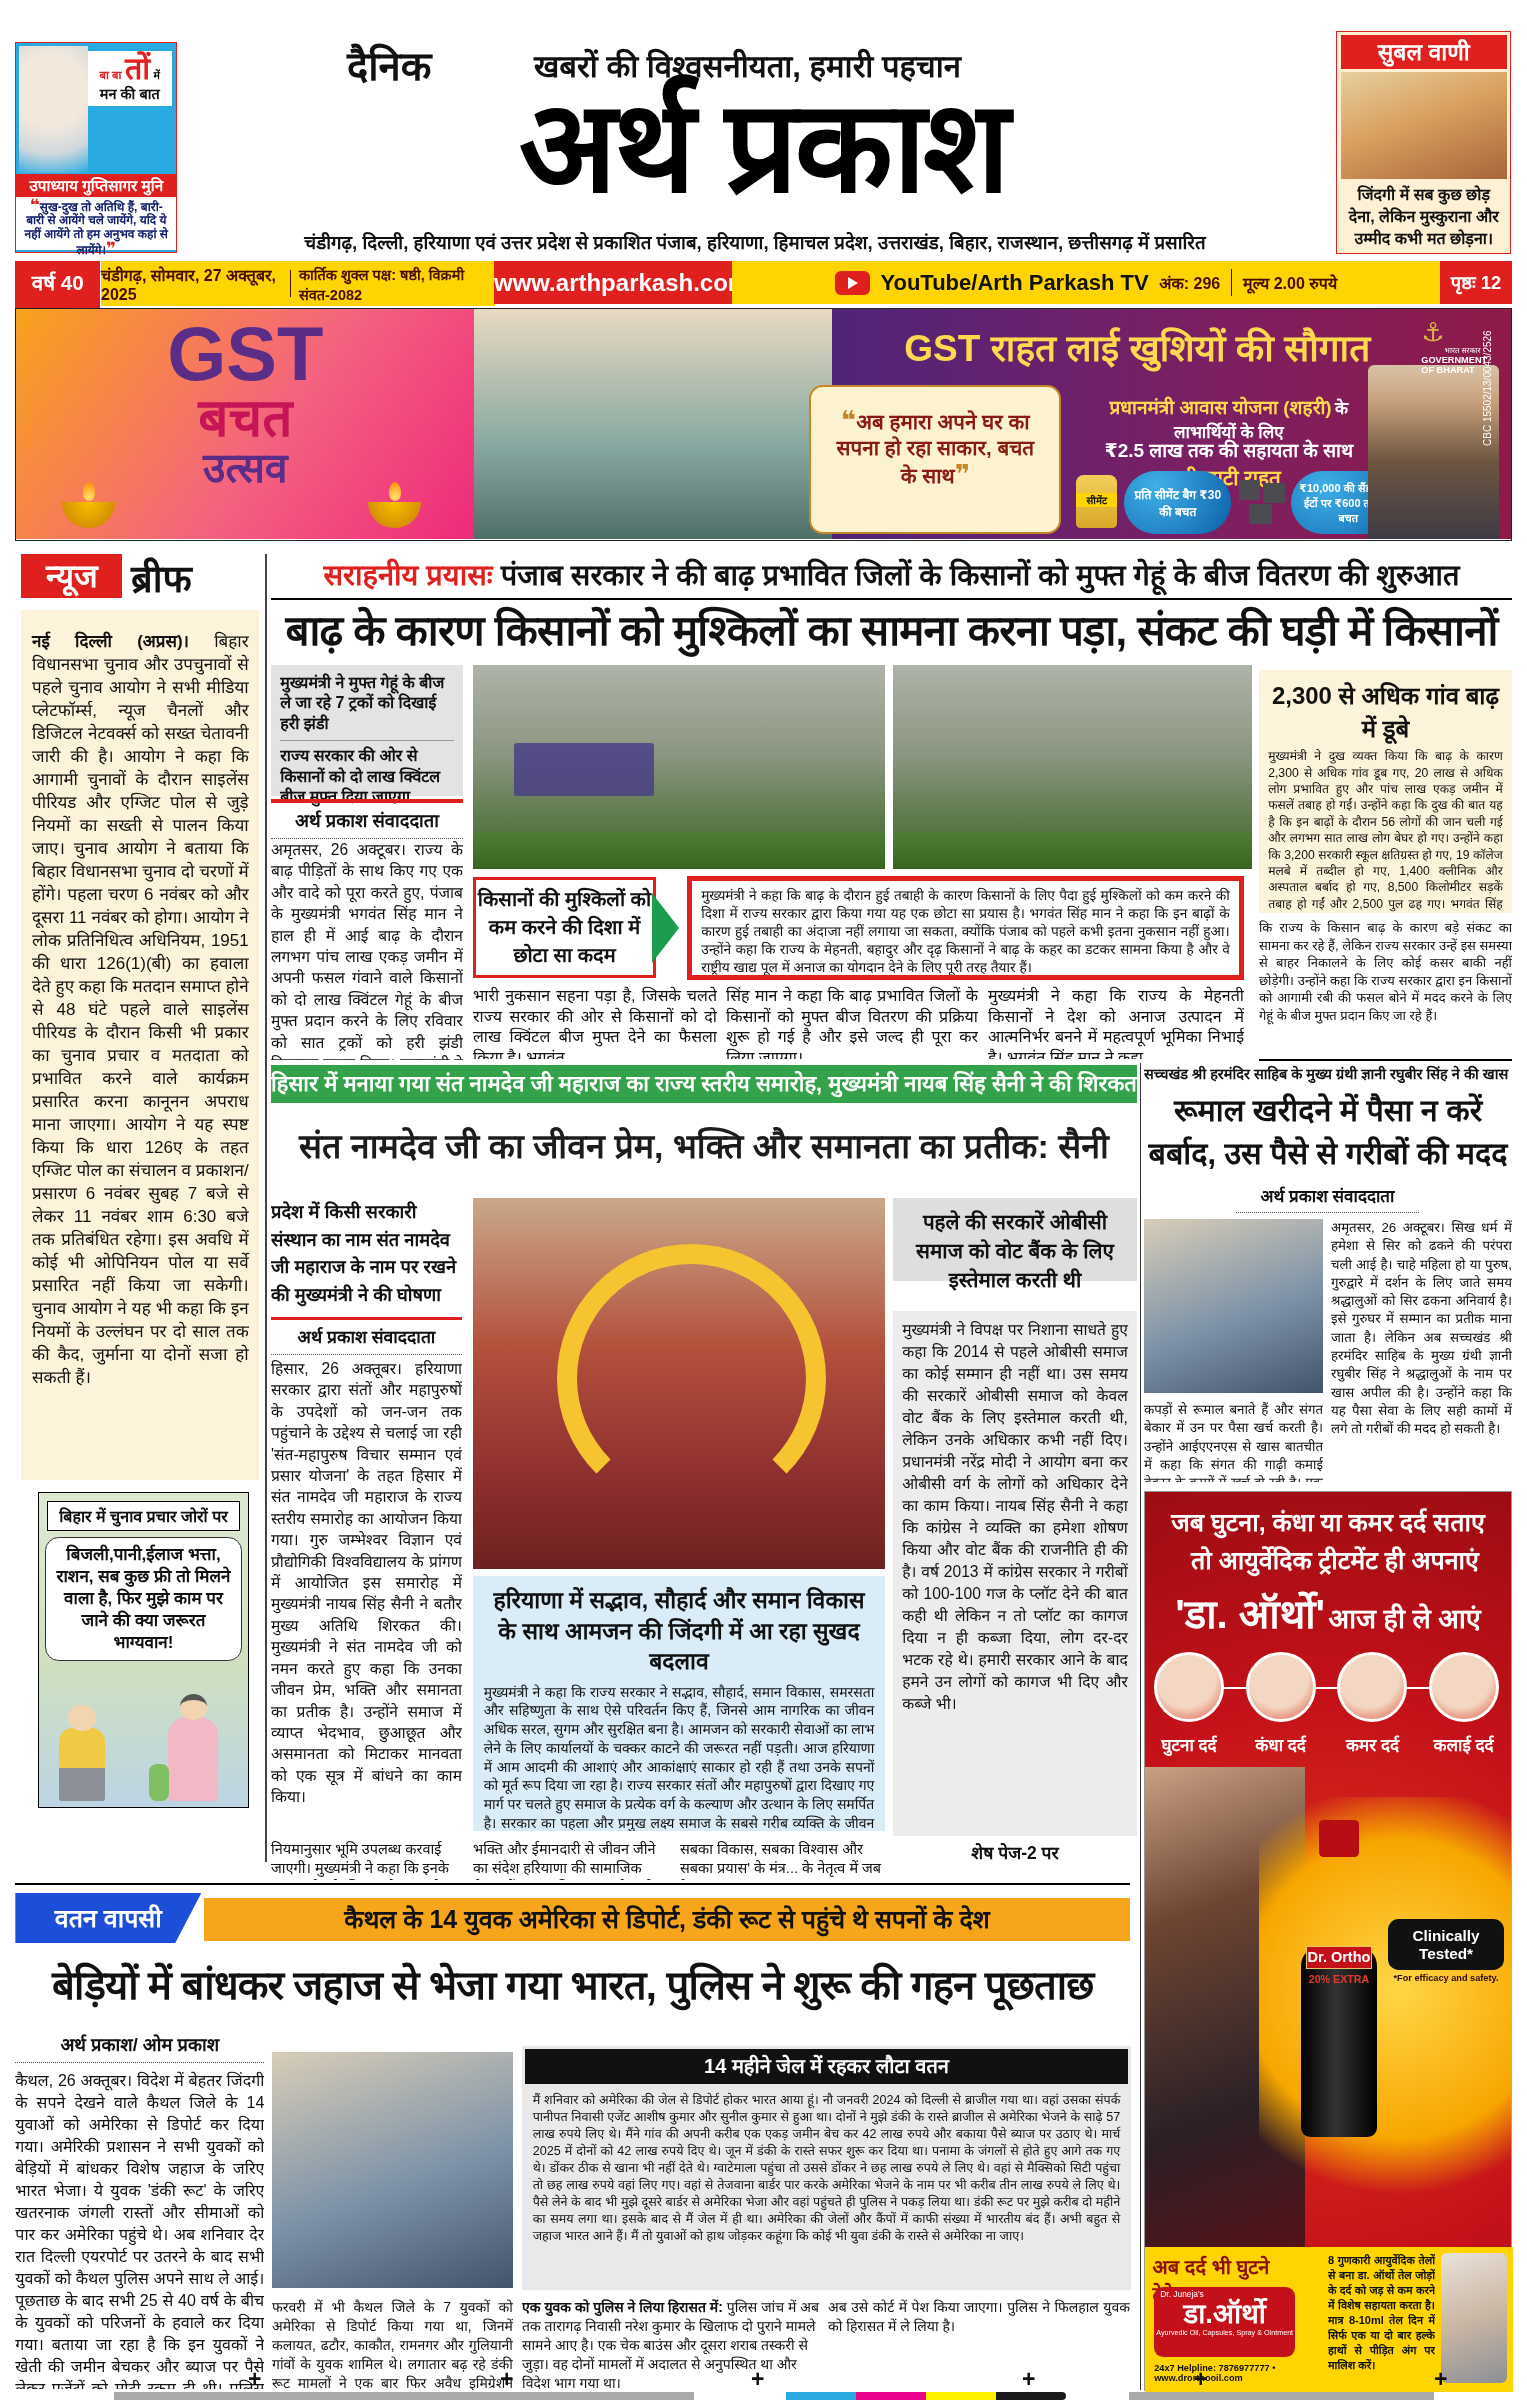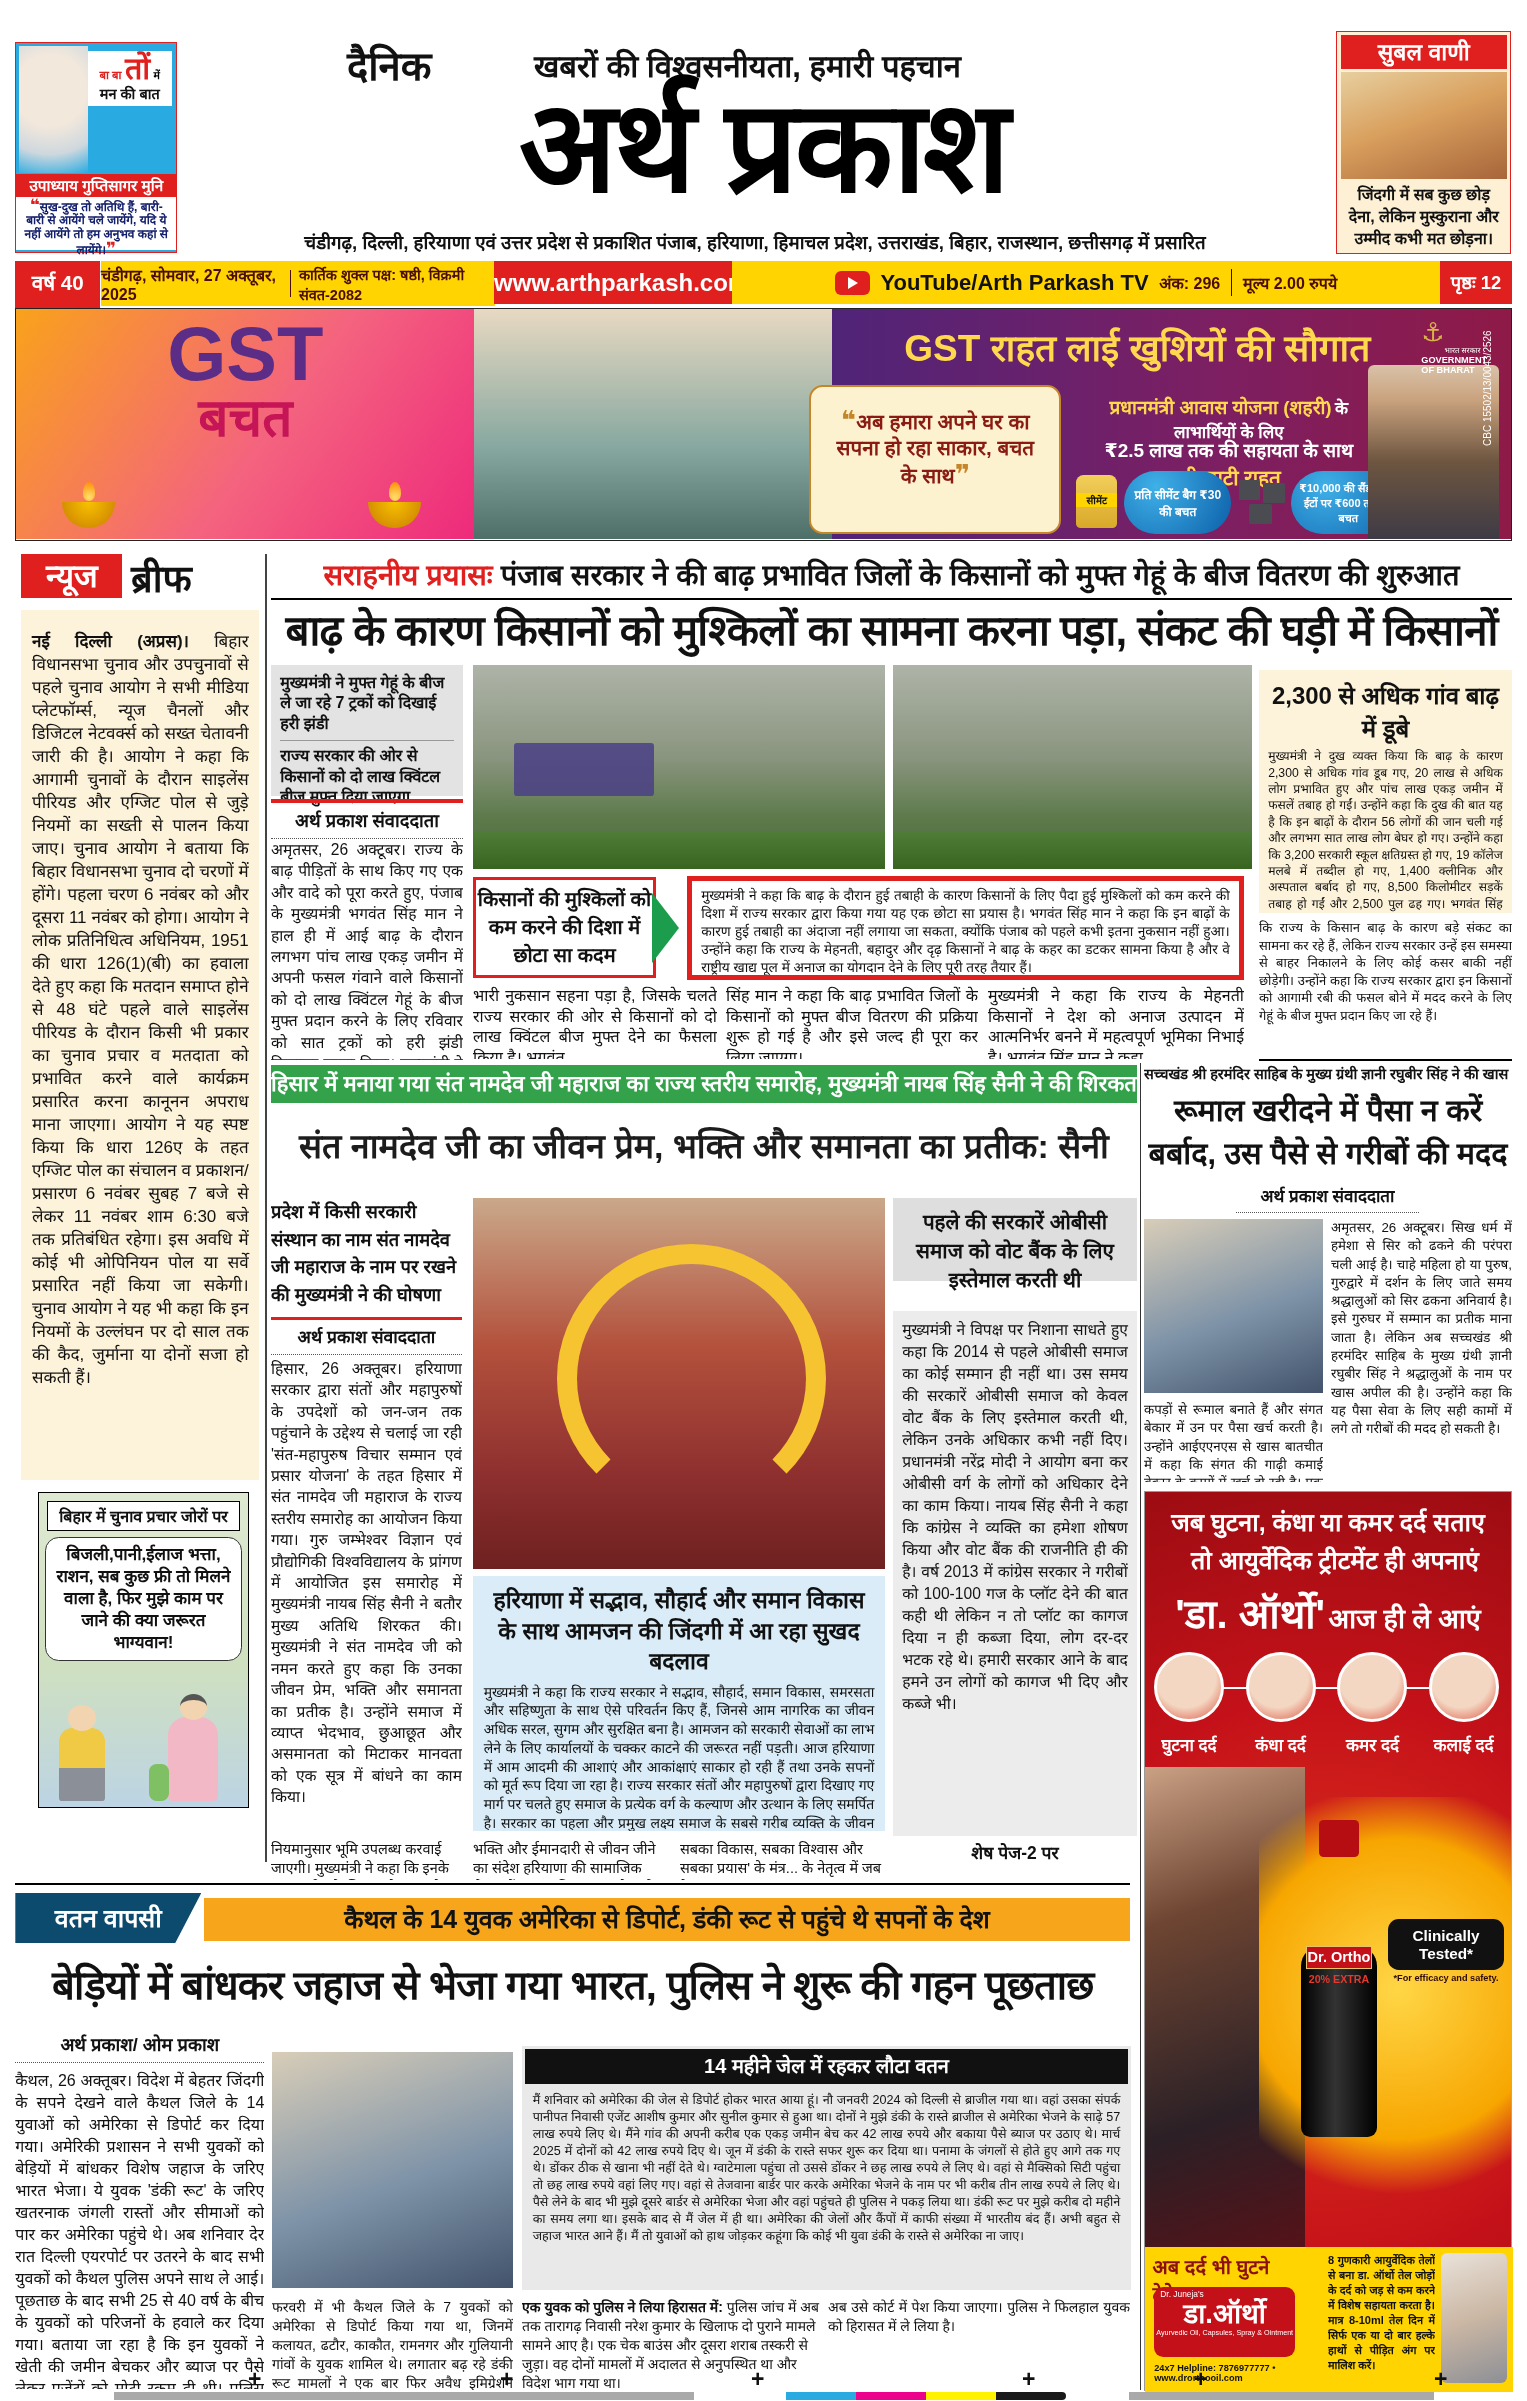--- a/index.html
+++ b/index.html
@@ -85,20 +85,21 @@
     <span class="b" style="font-size:16px;color:#4a0d05;">अंक: 296</span>
     <span style="width:1.5px;height:27.5px;background:#4a0d05;"></span>
     <span class="b" style="font-size:16px;color:#4a0d05;">मूल्य 2.00 रुपये</span>
   </div>
   <div class="abs red c x" style="left:1440px;top:261px;width:72px;height:43px;font-size:18.3px;line-height:43px;">पृष्ठः 12</div>
 
   <div class="abs" style="left:15.3px;top:308px;width:1497px;height:233px;border:1.5px solid #222;">
     <div class="abs gst-left" style="left:0;top:0;width:458px;height:230px;">
       <div class="c x" style="margin-top:7.6px;font-size:76px;line-height:73px;color:#5b2d87;">GST</div>
       <div class="c x" style="font-size:53px;line-height:56px;color:#c51556;">बचत</div>
+      <div class="c x" style="font-size:41px;line-height:44px;color:#5b2d87;">उत्सव</div>
       <div class="diya" style="left:46px;bottom:10.7px;"></div>
       <div class="diya" style="right:53px;bottom:10.7px;"></div>
     </div>
     <div class="abs ph4" style="left:458px;top:0;width:359px;height:230px;"></div>
     <div class="abs gst-right" style="left:816px;top:0;width:679px;height:230px;"></div>
     <div class="abs c x" style="left:831px;top:12.2px;width:580px;font-size:37px;color:#ffd84d;">GST राहत लाई खुशियों की सौगात</div>
     <div class="abs c" style="left:1060px;top:85px;width:305px;">
       <span class="x" style="font-size:19px;color:#ffd84d;">प्रधानमंत्री आवास योजना (शहरी)</span>
       <span class="b" style="font-size:17px;color:#fff;"> के लाभार्थियों के लिए</span>
     </div>
@@ -270,21 +271,21 @@
         <div class="x" style="font-size:27.5px;line-height:29px;">डा.ऑर्थो</div>
         <div style="font-size:7.2px;">Ayurvedic Oil, Capsules, Spray &amp; Ointment</div>
       </div>
       <div class="abs b" style="left:9.2px;top:116px;width:175px;font-size:9.2px;">24x7 Helpline: 7876977777 • www.drorthooil.com</div>
       <div class="abs j b" style="left:183px;top:6.1px;width:107px;height:131px;font-size:11px;line-height:15px;overflow:hidden;">8 गुणकारी आयुर्वेदिक तेलों से बना डा. ऑर्थो तेल जोड़ों के दर्द को जड़ से कम करने में विशेष सहायता करता है। मात्र 8-10ml तेल दिन में सिर्फ एक या दो बार हल्के हाथों से पीड़ित अंग पर मालिश करें।</div>
       <div class="abs" style="left:296px;top:6.1px;width:66px;height:130px;border-radius:6.1px;background:linear-gradient(160deg,#e9e2da 0%,#cbb7a4 50%,#8c8f96 100%);"></div>
     </div>
   </div>
 
   <div class="abs hline" style="left:15.3px;top:1883px;width:1115px;height:2.3px;"></div>
-  <div class="abs c x" style="left:15.3px;top:1893px;width:186px;height:50px;background:#0c4a6e;color:#fff;font-size:25px;line-height:50px;clip-path:polygon(0 0,100% 0,86% 100%,0 100%);">वतन वापसी</div>
+  <div class="abs c x" style="left:15.3px;top:1893px;width:186px;height:50px;background:#1d4ed8;color:#fff;font-size:25px;line-height:50px;clip-path:polygon(0 0,100% 0,86% 100%,0 100%);">वतन वापसी</div>
   <div class="abs c x" style="left:204px;top:1898px;width:926px;height:43px;background:#f7a61b;font-size:25px;line-height:43px;">कैथल के 14 युवक अमेरिका से डिपोर्ट, डंकी रूट से पहुंचे थे सपनों के देश</div>
   <div class="abs c x clip" style="left:15.3px;top:1950px;width:1115px;height:73px;font-size:40px;line-height:70px;letter-spacing:-0.8px;">बेड़ियों में बांधकर जहाज से भेजा गया भारत, पुलिस ने शुरू की गहन पूछताछ</div>
   <div class="abs c b dotted" style="left:15.3px;top:2031px;width:249px;font-size:18.3px;padding-bottom:6.1px;">अर्थ प्रकाश/ ओम प्रकाश</div>
   <div class="abs j clip" style="left:15.3px;top:2070px;width:249px;height:319px;font-size:16px;line-height:22px;">कैथल, 26 अक्तूबर। विदेश में बेहतर जिंदगी के सपने देखने वाले कैथल जिले के 14 युवाओं को अमेरिका से डिपोर्ट कर दिया गया। अमेरिकी प्रशासन ने सभी युवकों को बेड़ियों में बांधकर विशेष जहाज के जरिए भारत भेजा। ये युवक 'डंकी रूट' के जरिए खतरनाक जंगली रास्तों और सीमाओं को पार कर अमेरिका पहुंचे थे। अब शनिवार देर रात दिल्ली एयरपोर्ट पर उतरने के बाद सभी युवकों को कैथल पुलिस अपने साथ ले आई। पूछताछ के बाद सभी 25 से 40 वर्ष के बीच के युवकों को परिजनों के हवाले कर दिया गया। बताया जा रहा है कि इन युवकों ने खेती की जमीन बेचकर और ब्याज पर पैसे लेकर एजेंटों को मोटी रकम दी थी। पुलिस जांच में पता चला कि वे सभी युवा दूसरे देशों के रास्ते अमेरिका पहुंचे थे।</div>
 
   <div class="abs ph3" style="left:272px;top:2052px;width:241px;height:236px;"></div>
 
   <div class="abs" style="left:522px;top:2046px;width:609px;height:244px;background:#e9e9e9;">
     <div class="c x" style="background:#111;color:#fff;font-size:20px;height:35px;line-height:35px;margin:3.1px;">14 महीने जेल में रहकर लौटा वतन</div>
     <div class="j" style="padding:4.6px 10.7px;font-size:12.6px;line-height:17px;overflow:hidden;height:192px;">मैं शनिवार को अमेरिका की जेल से डिपोर्ट होकर भारत आया हूं। नौ जनवरी 2024 को दिल्ली से ब्राजील गया था। वहां उसका संपर्क पानीपत निवासी एजेंट आशीष कुमार और सुनील कुमार से हुआ था। दोनों ने मुझे डंकी के रास्ते ब्राजील से अमेरिका भेजने के साढ़े 57 लाख रुपये लिए थे। मैंने गांव की अपनी करीब एक एकड़ जमीन बेच कर 42 लाख रुपये और बकाया पैसे ब्याज पर उठाए थे। मार्च 2025 में दोनों को 42 लाख रुपये दिए थे। जून में डंकी के रास्ते सफर शुरू कर दिया था। पनामा के जंगलों से होते हुए आगे तक गए थे। डोंकर ठीक से खाना भी नहीं देते थे। ग्वाटेमाला पहुंचा तो उससे डोंकर ने छह लाख रुपये ले लिए थे। वहां से मैक्सिको सिटी पहुंचा तो छह लाख रुपये वहां लिए गए। वहां से तेजवाना बार्डर पार करके अमेरिका भेजने के नाम पर भी करीब तीन लाख रुपये ले लिए थे। पैसे लेने के बाद भी मुझे दूसरे बार्डर से अमेरिका भेजा और वहां पहुंचते ही पुलिस ने पकड़ लिया था। डंकी रूट पर मुझे करीब दो महीने का समय लगा था। इसके बाद से मैं जेल में ही था। अमेरिका की जेलों और कैंपों में काफी संख्या में भारतीय बंद हैं। अभी बहुत से जहाज भारत आने हैं। मैं तो युवाओं को हाथ जोड़कर कहूंगा कि कोई भी युवा डंकी के रास्ते से अमेरिका ना जाए।</div>

